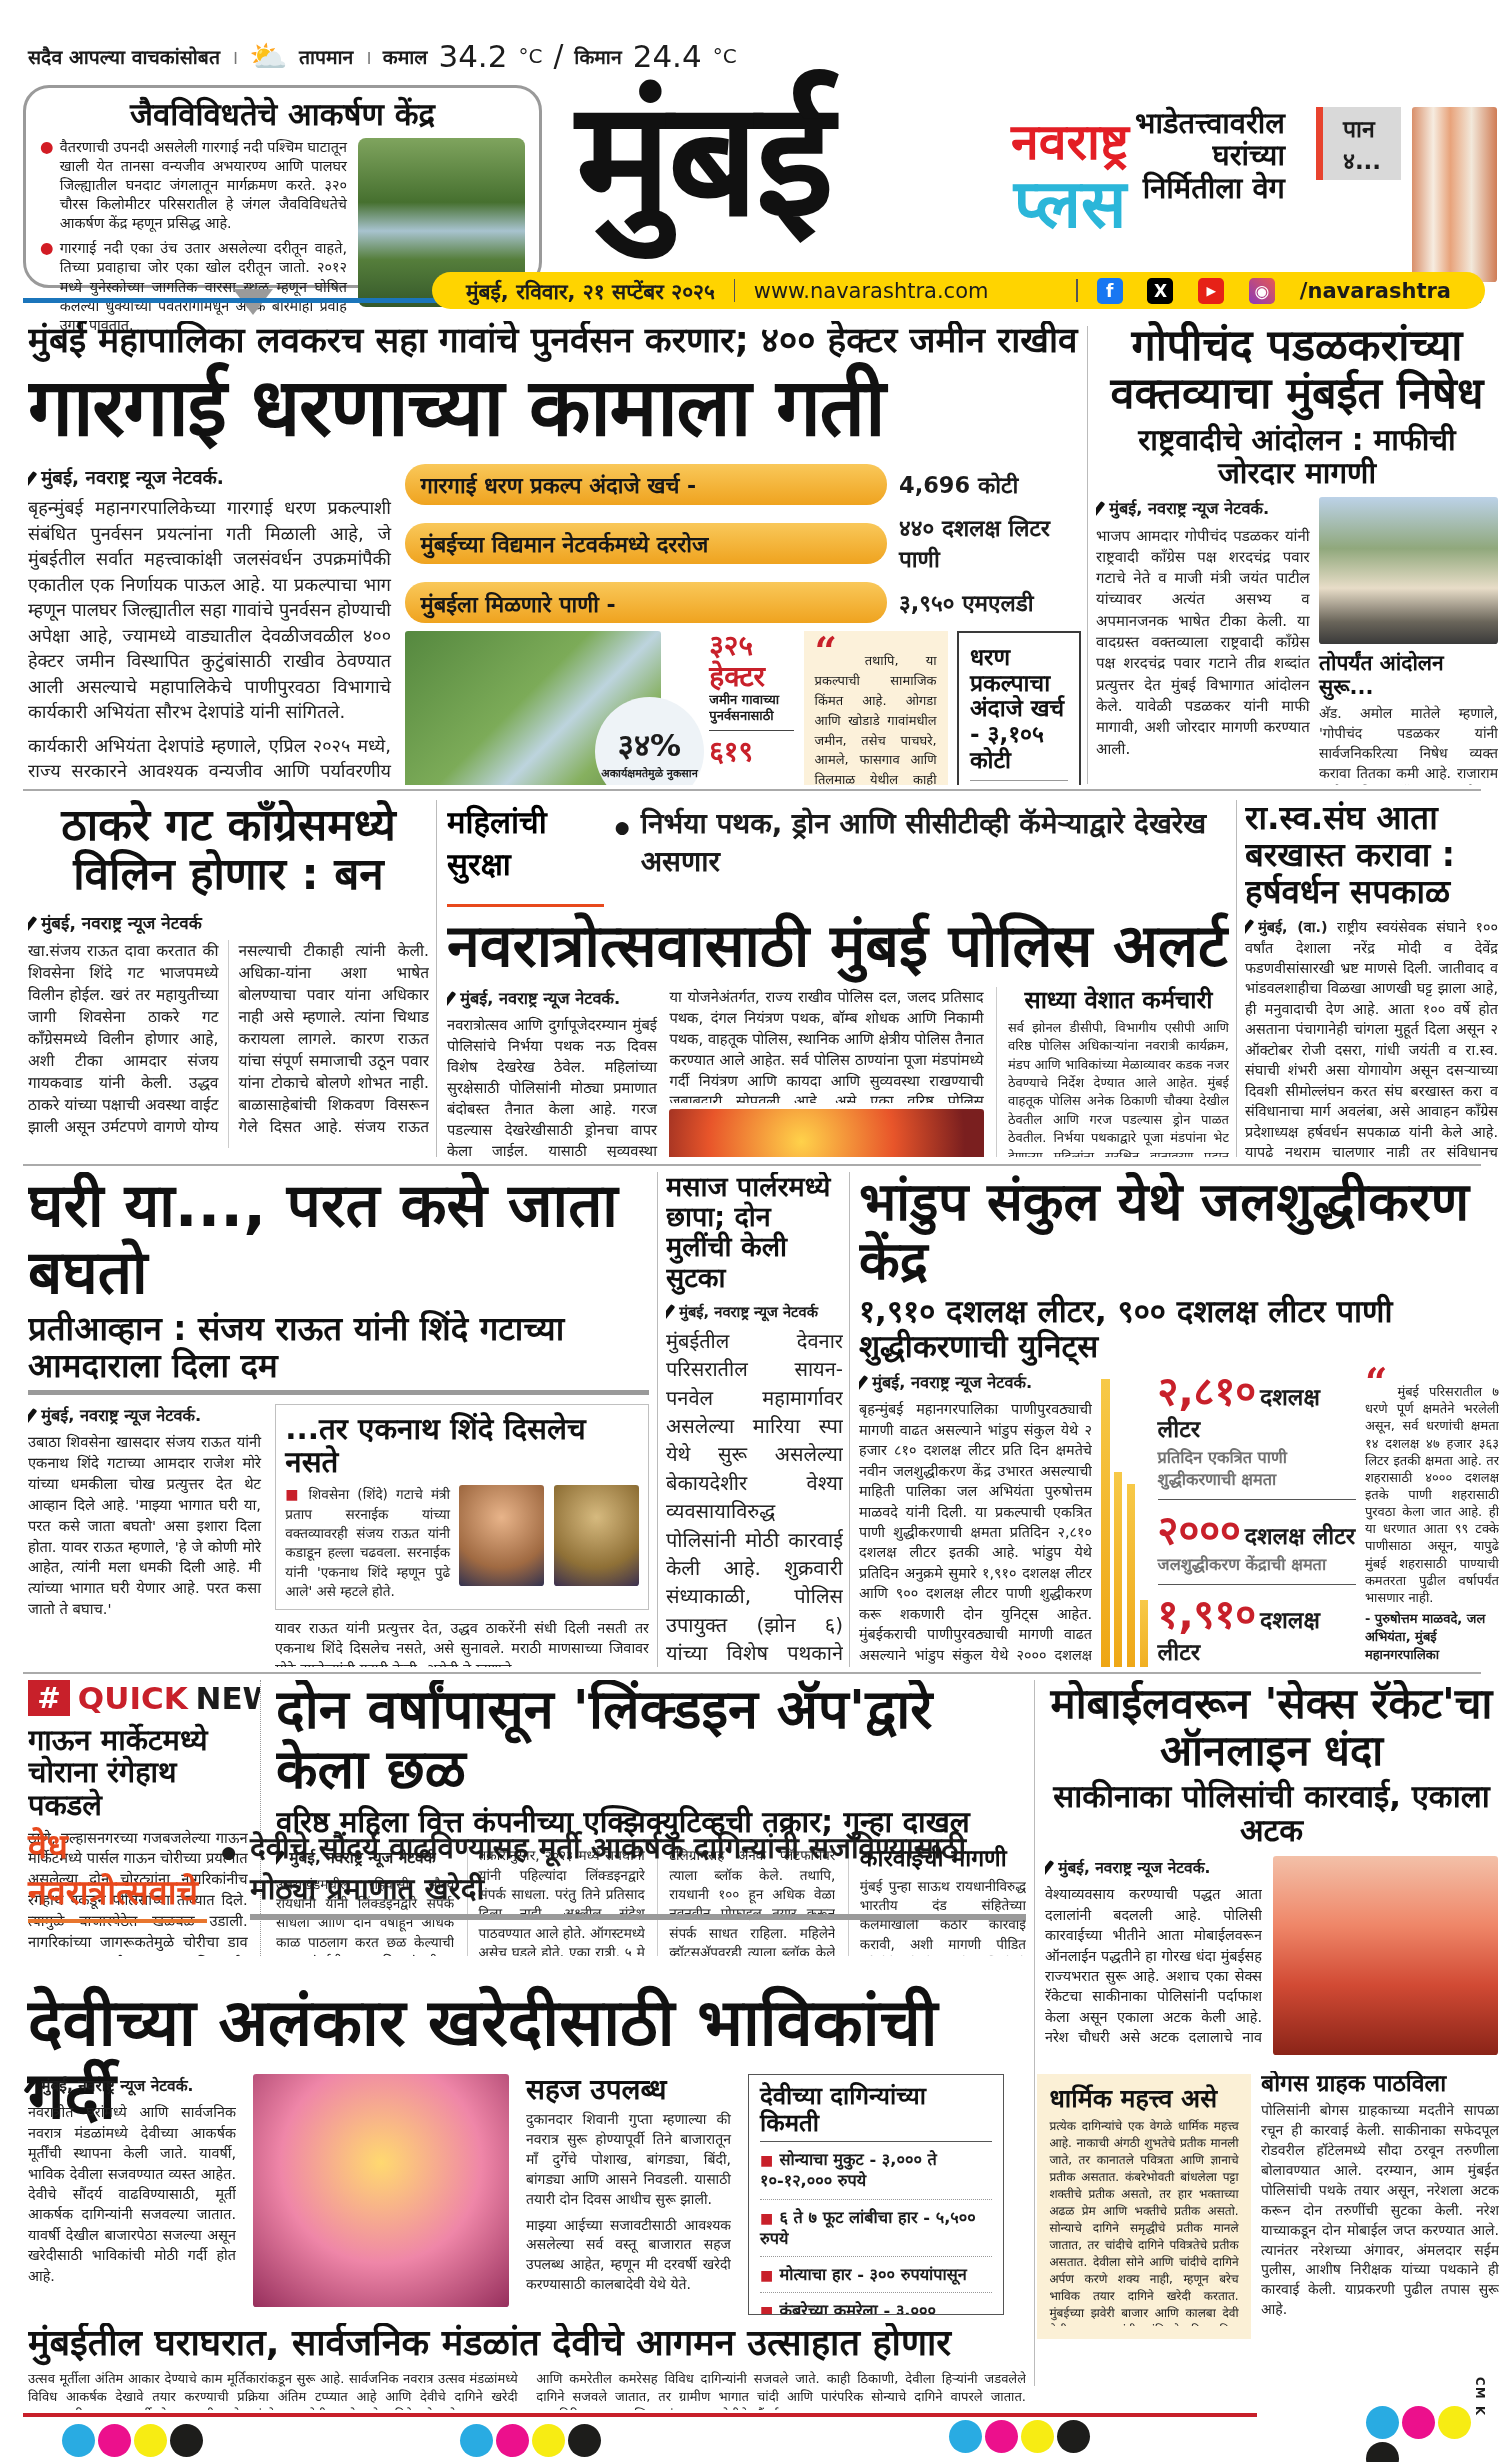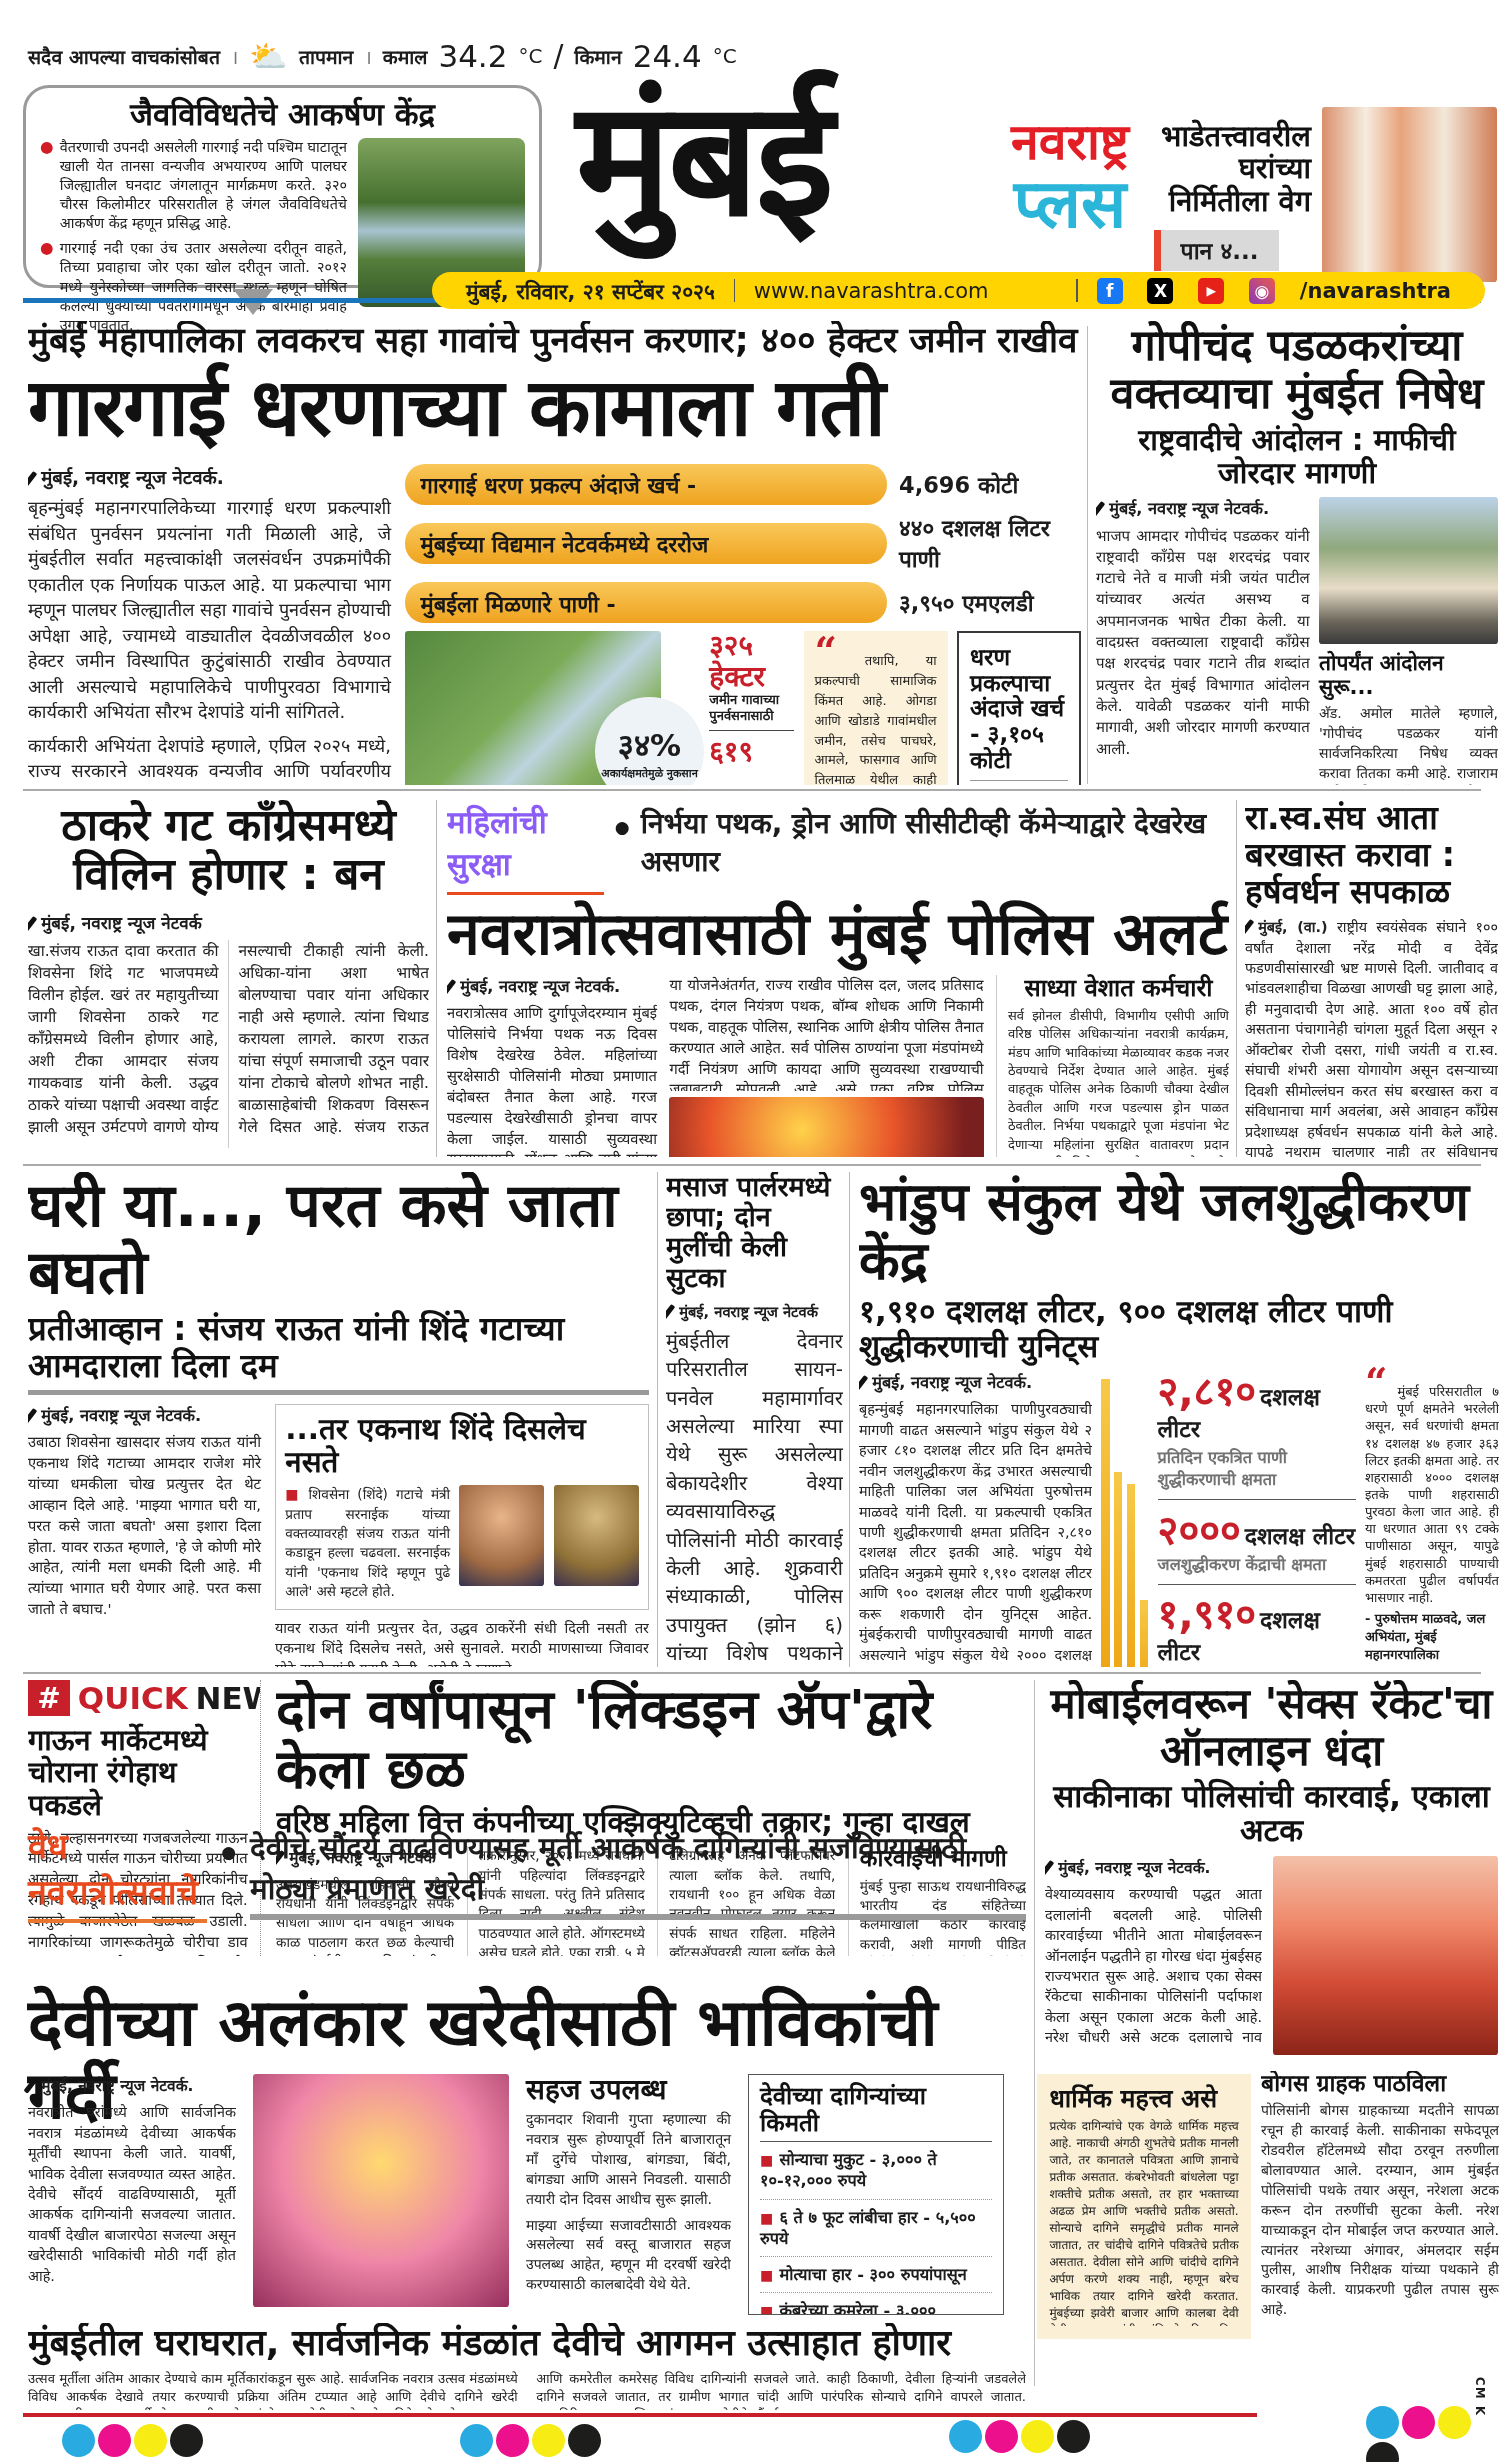--- a/index.html
+++ b/index.html
@@ -87,21 +87,21 @@
   </div>
   <div class="abs" style="left:233px;top:289px;width:0;height:0;border-left:20px solid transparent;border-right:20px solid transparent;border-top:26px solid #9a9a9a"></div>
 
   <div class="abs hl" style="left:576px;top:56px;font-size:159px;line-height:1.3;letter-spacing:-3.1px">मुंबई</div>
   <div class="abs" style="left:977px;top:116px;width:186px;text-align:center">
     <div class="b" style="font-size:50px;color:#e31e25;line-height:1.05">नवराष्ट्र</div>
     <div class="b" style="font-size:67px;color:#2bb6d9;line-height:1.05">प्लस</div>
   </div>
 
   <div class="abs" style="left:1135px;top:107px;width:362px;height:177px;display:flex;gap:11px">
-    <div style="flex:1;text-align:right;display:flex;flex-direction:column;justify-content:center;gap:12.4px">
+    <div style="flex:1;text-align:right;display:flex;justify-content:center;gap:12.4px">
       <div class="hl" style="font-size:29px">भाडेतत्त्वावरील घरांच्या निर्मितीला वेग</div>
       <div style="text-align:left;margin-left:18.6px"><span class="chip">पान ४...</span></div>
     </div>
     <div class="ph ph-bldg" style="width:175px;height:175px"></div>
   </div>
 
   <div class="abs" style="left:23px;top:298px;width:1458px;height:4.7px;background:#1b75bb;z-index:1"></div>
   <div class="abs" style="left:432px;top:272px;width:1053px;height:37px;background:#ffd400;border-radius:20px;display:flex;align-items:center;gap:18.6px;padding:0 34px;z-index:2">
     <span class="b" style="font-size:21px">मुंबई, रविवार, २१ सप्टेंबर २०२५</span>
     <span style="width:1.6px;height:23px;background:#555"></span>
@@ -187,21 +187,21 @@
 
   <div class="abs clip" style="left:28px;top:800px;width:401px;height:357px">
     <div class="hl" style="font-size:44px;text-align:center">ठाकरे गट काँग्रेसमध्ये विलिन होणार : बन</div>
     <div class="byline" style="margin-top:12.4px;font-size:17px"><span class="mark"></span><span>मुंबई, नवराष्ट्र न्यूज नेटवर्क</span></div>
     <div class="cols2 body-txt clip" style="font-size:15.5px;height:208px">खा.संजय राऊत दावा करतात की शिवसेना शिंदे गट भाजपमध्ये विलीन होईल. खरं तर महायुतीच्या जागी शिवसेना ठाकरे गट काँग्रेसमध्ये विलीन होणार आहे, अशी टीका आमदार संजय गायकवाड यांनी केली. उद्धव ठाकरे यांच्या पक्षाची अवस्था वाईट झाली असून उर्मटपणे वागणे योग्य नसल्याची टीकाही त्यांनी केली. अधिका-यांना अशा भाषेत बोलण्याचा पवार यांना अधिकार नाही असे म्हणाले. त्यांना चिथाड करायला लागले. कारण राऊत यांचा संपूर्ण समाजाची उठून पवार यांना टोकाचे बोलणे शोभत नाही. बाळासाहेबांची शिकवण विसरून गेले दिसत आहे. संजय राऊत यांची अवस्था पाहून दया येते, असेही ते म्हणाले. अ.रोहित पवार यांनी अधिका-यांची भाषा सुधारण्याचा सल्ला दिला.</div>
   </div>
   <div class="vrule" style="left:436px;top:800px;height:357px"></div>
 
   <div class="abs clip" style="left:447px;top:800px;width:782px;height:357px">
     <div style="display:flex;align-items:baseline;gap:11px">
-      <span class="b" style="font-size:31px;color:#8b5cf6;border-bottom:3.9px solid #e8491d;padding-bottom:8px">महिलांची सुरक्षा</span>
+      <span class="b" style="font-size:31px;color:#000000;border-bottom:3.9px solid #e8491d;padding-bottom:20px">महिलांची सुरक्षा</span>
       <span style="color:#1a1a1a;font-size:17px">●</span>
       <span class="b" style="font-size:28px">निर्भया पथक, ड्रोन आणि सीसीटीव्ही कॅमेऱ्याद्वारे देखरेख असणार</span>
     </div>
     <div class="hl" style="font-size:59px;margin-top:6.2px">नवरात्रोत्सवासाठी मुंबई पोलिस अलर्ट</div>
     <div style="display:grid;grid-template-columns:210px 1fr 233px;gap:12.4px;margin-top:7.8px">
       <div>
         <div class="byline" style="font-size:16.3px"><span class="mark"></span><span>मुंबई, नवराष्ट्र न्यूज नेटवर्क.</span></div>
         <div class="body-txt" style="font-size:14.7px">नवरात्रोत्सव आणि दुर्गापूजेदरम्यान मुंबई पोलिसांचे निर्भया पथक नऊ दिवस विशेष देखरेख ठेवेल. महिलांच्या सुरक्षेसाठी पोलिसांनी मोठ्या प्रमाणात बंदोबस्त तैनात केला आहे. गरज पडल्यास देखरेखीसाठी ड्रोनचा वापर केला जाईल. यासाठी सुव्यवस्था राखण्यासाठी, गोंधळ आणि बारी यांच्या प्रवेशद्वारावर काटेकोर लक्ष दिले जाईल.</div>
       </div>
       <div>

